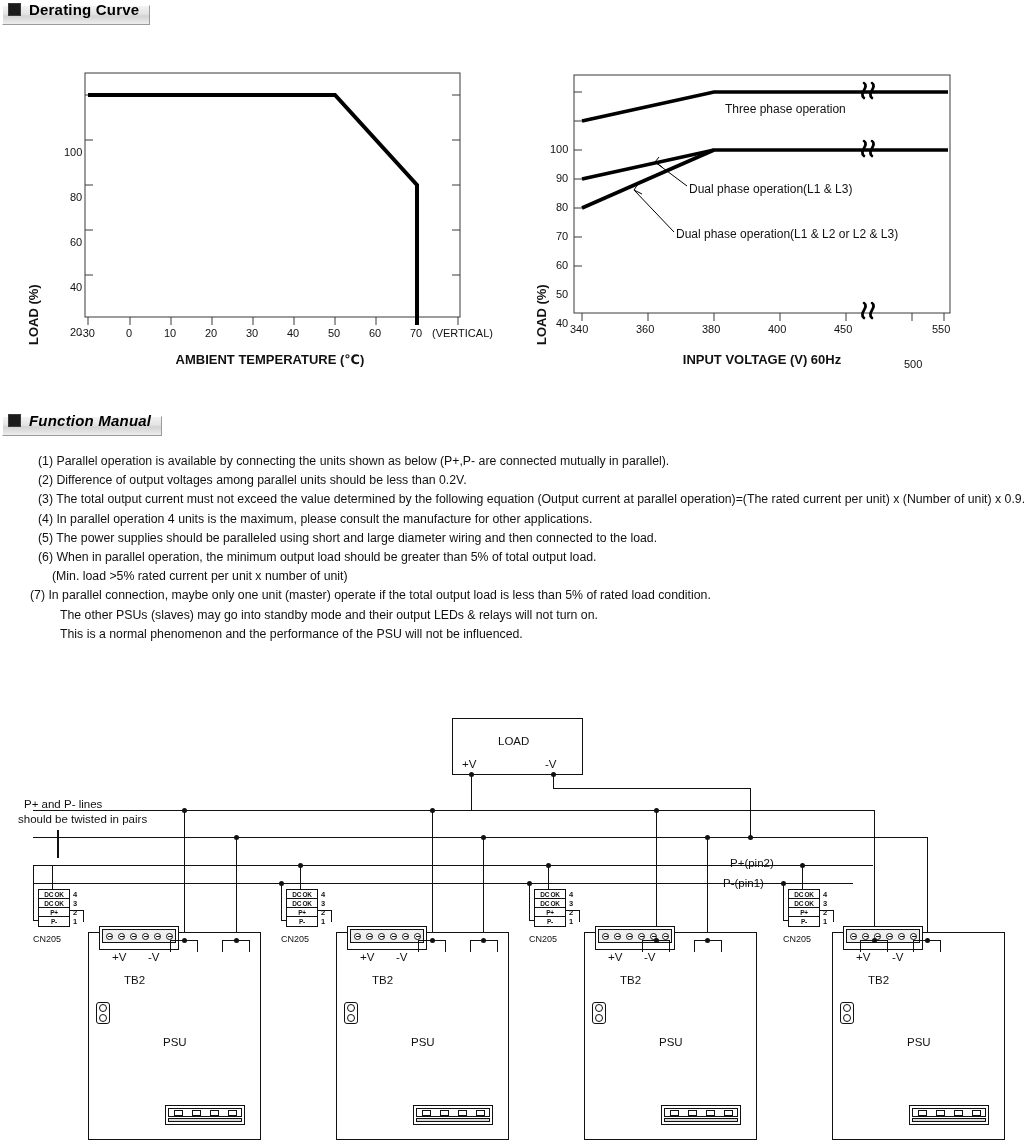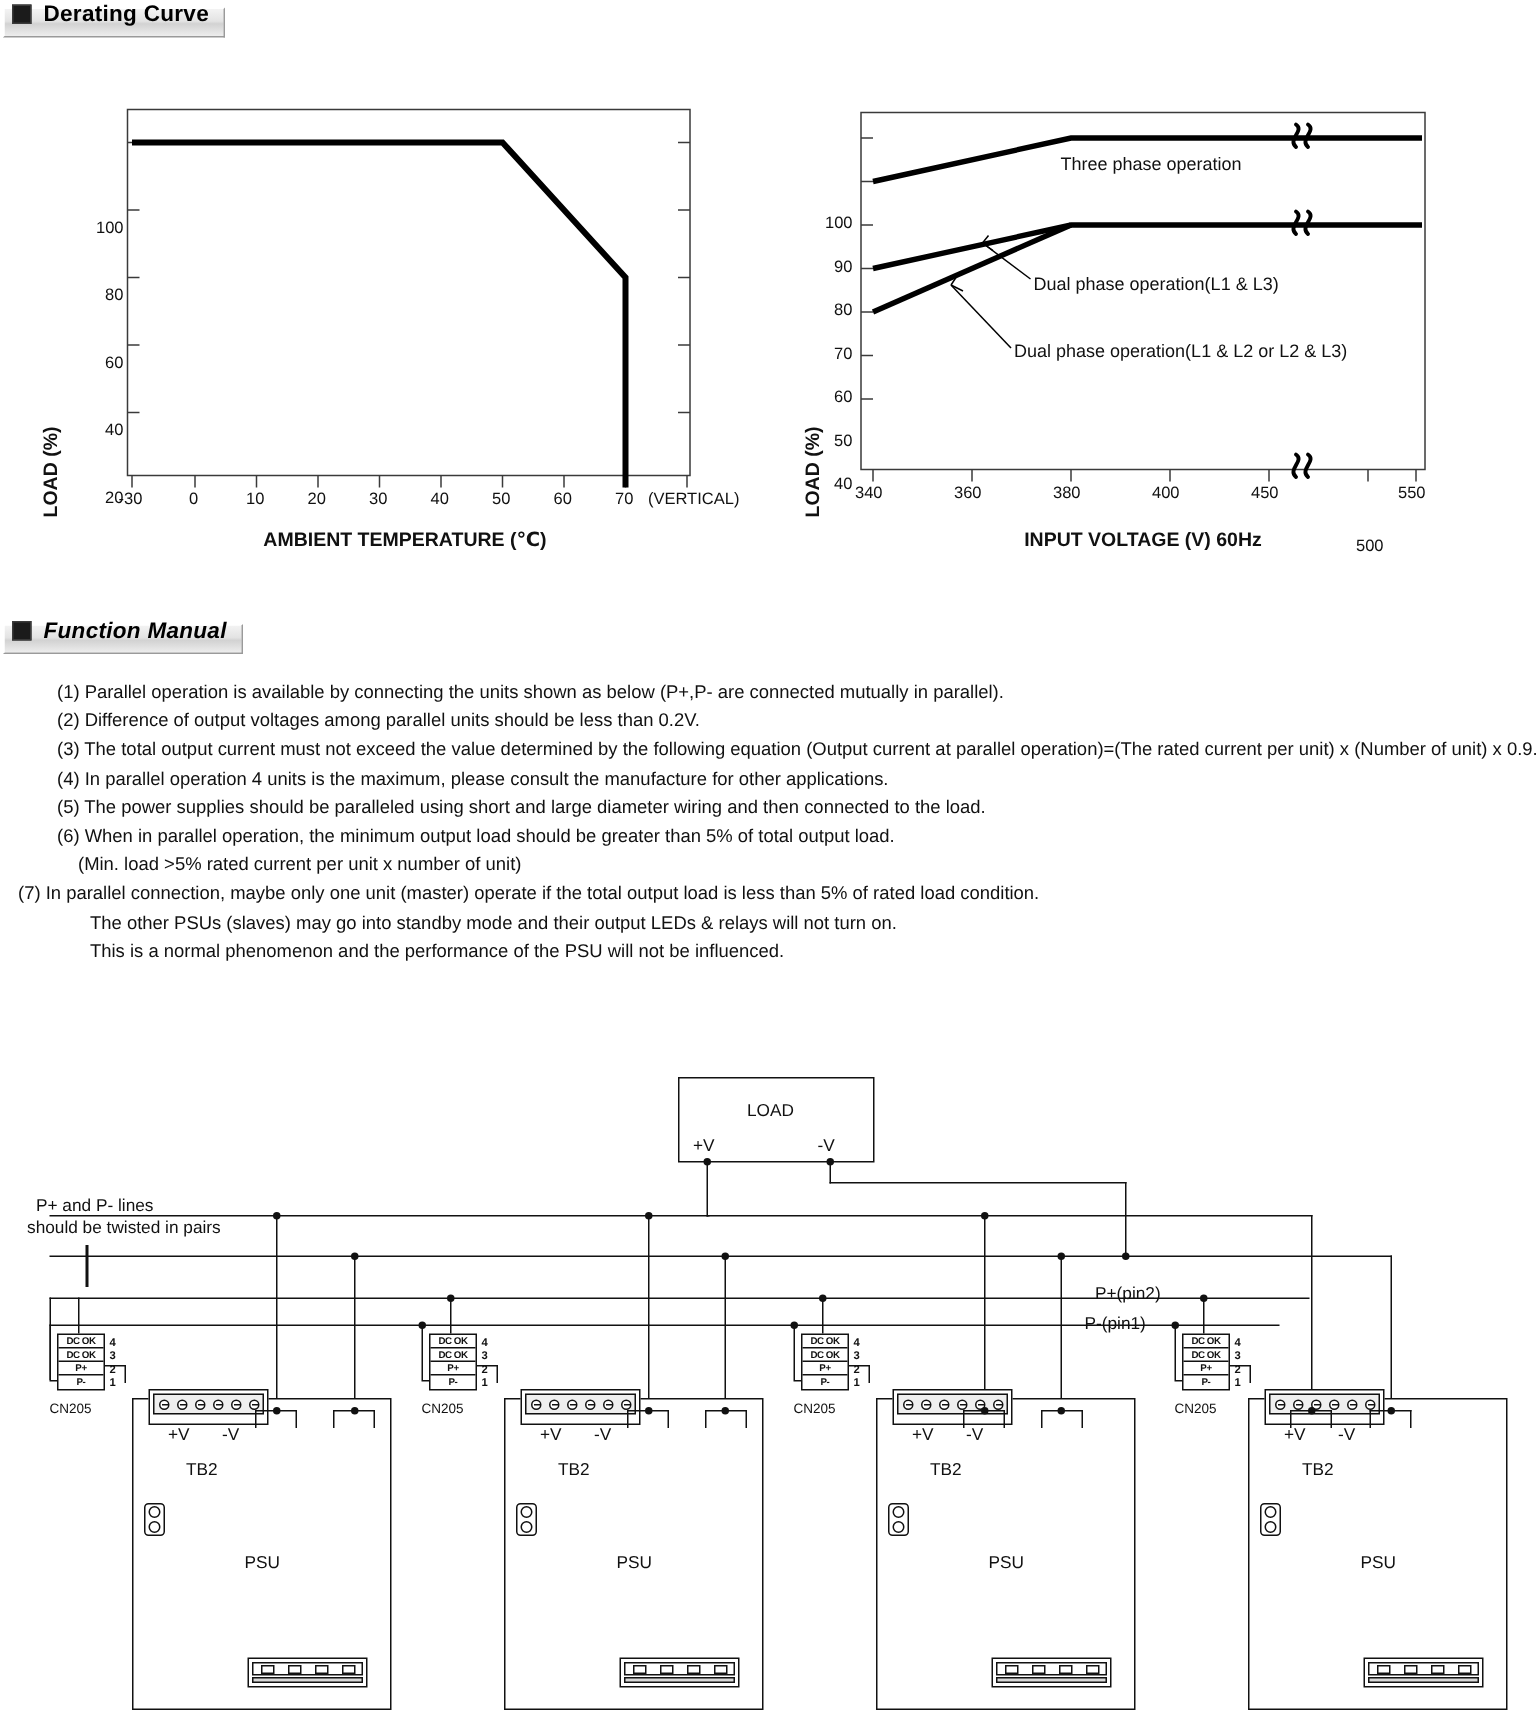--- a/index.html
+++ b/index.html
@@ -37,21 +37,21 @@
   .tick-lbl{position:absolute;font-size:11px;white-space:nowrap;}
   .vert-note{position:absolute;font-size:11px;white-space:nowrap;}
   .curve-note{position:absolute;font-size:12px;white-space:nowrap;}
 
   
   .fm-list{position:absolute;left:0;top:0;width:1024px;}
   .fm-line{font-size:12.3px;line-height:19.2px;white-space:nowrap;color:#111;}
   .fm-line.i0{padding-left:22px;}
   .fm-line.i1{padding-left:38px;}
   .fm-line.i2{padding-left:52px;}
-  .fm-line.i3{padding-left:12px;}
+  .fm-line.i3{padding-left:30px;}
   .fm-line.i4{padding-left:60px;}
 
   
   .diagram{position:absolute;left:0;top:700px;width:1024px;height:448px;}
   .dlbl{position:absolute;font-size:11.5px;white-space:nowrap;color:#111;}
   .dlbl.sm{font-size:9px;}
   .box{position:absolute;border:1.4px solid #111;background:#fff;box-sizing:border-box;}
   .psu-box{position:absolute;border:1.3px solid #111;background:#fff;box-sizing:border-box;}
   .hline{position:absolute;background:#111;height:1.2px;}
   .vline{position:absolute;background:#111;width:1.2px;}
@@ -206,21 +206,21 @@
     <div class="tick-lbl" style="left:44px;top:262px;">40</div>
 
     <div class="tick-lbl" style="left:58px;top:268px;">340</div>
     <div class="tick-lbl" style="left:124px;top:268px;">360</div>
     <div class="tick-lbl" style="left:190px;top:268px;">380</div>
     <div class="tick-lbl" style="left:256px;top:268px;">400</div>
     <div class="tick-lbl" style="left:322px;top:268px;">450</div>
     <div class="tick-lbl" style="left:392px;top:268px;margin-top:35px;">500</div>
     <div class="tick-lbl" style="left:420px;top:268px;">550</div>
 
-    <div class="curve-note" style="left:195px;top:47px;">Three phase operation</div>
+    <div class="curve-note" style="left:213px;top:47px;">Three phase operation</div>
     <div class="curve-note" style="left:177px;top:127px;">Dual phase operation(L1 &amp; L3)</div>
     <div class="curve-note" style="left:164px;top:172px;">Dual phase operation(L1 &amp; L2 or L2 &amp; L3)</div>
 
     <div class="axis-label-x" style="left:130px;top:297px;width:240px;">INPUT VOLTAGE (V) 60Hz</div>
   </div>
 
   <div class="sec-head" style="left:2px;top:416px;font-style:italic;">
     <span class="sq"></span>
     <span class="txt">Function Manual</span>
   </div>

